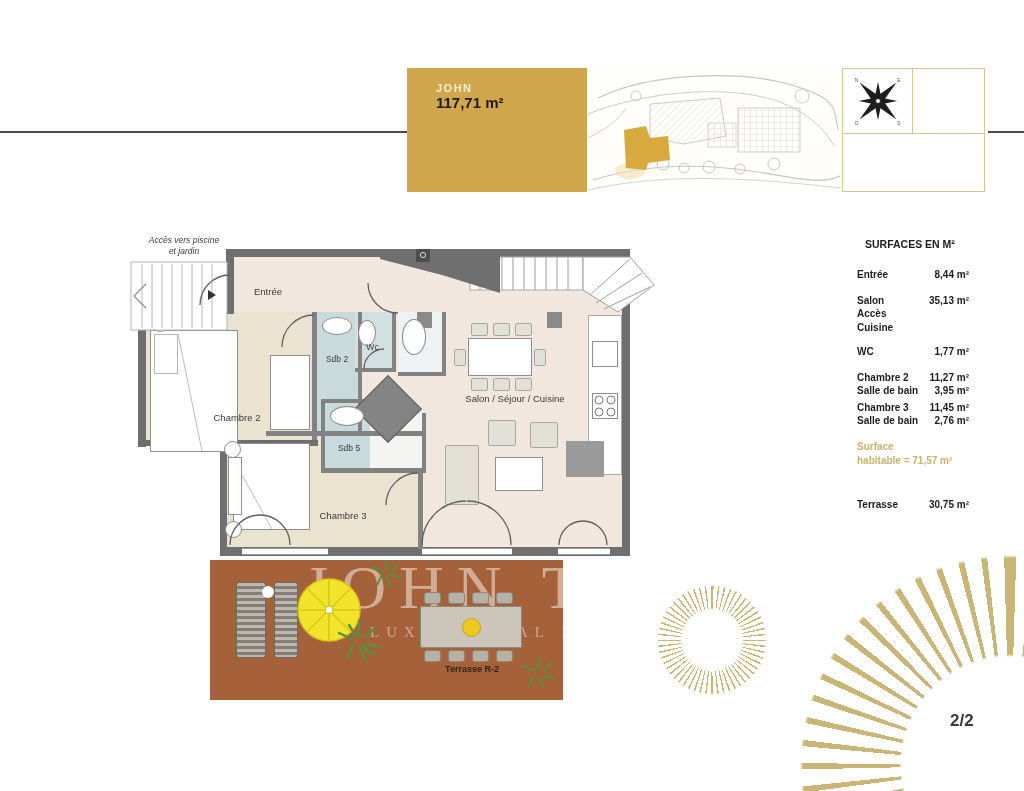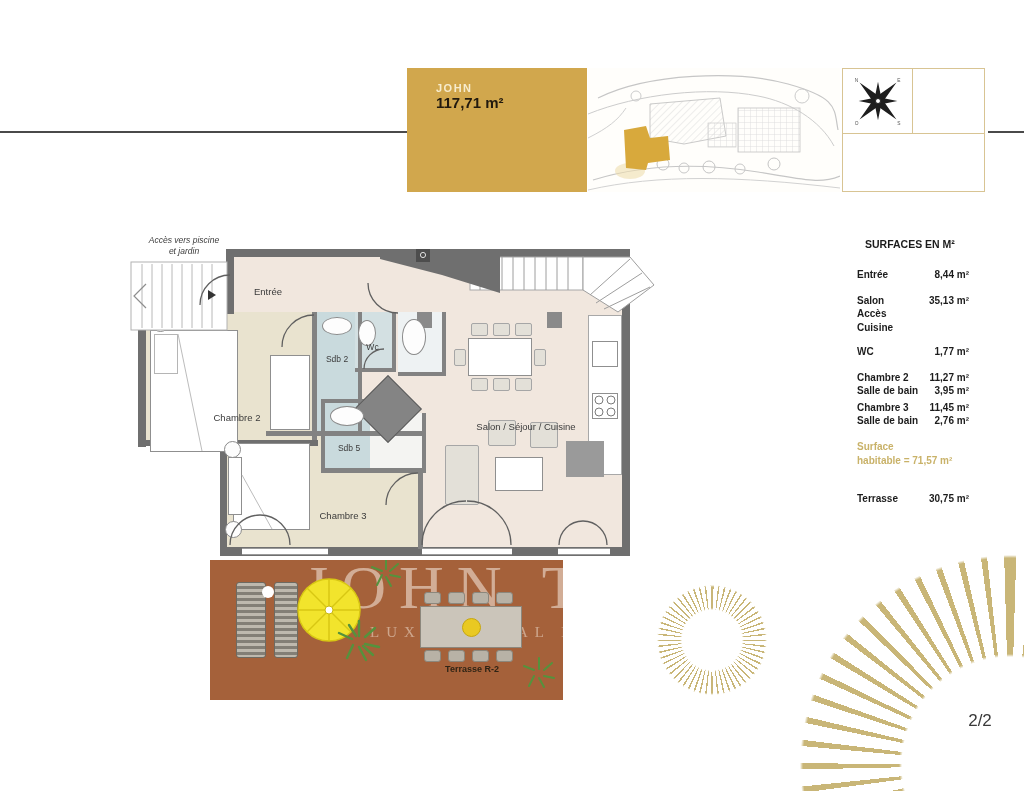--- a/index.html
+++ b/index.html
@@ -61,23 +61,23 @@
   .sb-large{left:795px;top:550px;width:430px;height:430px;
     -webkit-mask:radial-gradient(circle,transparent 0 108px,#000 111px 207px,transparent 210px);
     mask:radial-gradient(circle,transparent 0 108px,#000 111px 207px,transparent 210px);}
 
   
   .surfaces{left:857px;top:238px;width:112px;color:#1c1c1c;}
   .surf-title{font-size:10.5px;font-weight:bold;padding-left:8px;margin-bottom:18px;white-space:nowrap;}
   .srow{display:flex;justify-content:space-between;font-size:10px;font-weight:bold;line-height:13.5px;}
   .mt4{margin-top:12px;}.mt11{margin-top:11px;}.mt3{margin-top:3px;}
   .habitable{margin-top:12px;color:#c9b269;font-size:10px;font-weight:bold;line-height:14px;}
-  .terr-row{margin-top:24px;}
-
-  .page-number{left:950px;top:711px;width:60px;text-align:center;font-size:17px;font-weight:normal;color:#3a3a3a;}
+  .terr-row{margin-top:30px;}
+
+  .page-number{left:950px;top:711px;width:60px;text-align:left;font-size:17px;font-weight:bold;color:#3a3a3a;}
 </style>
 </head>
 <body>
 
 <div class="page">
 
   <div class="abs rule" style="left:0;top:131px;width:408px;"></div>
   <div class="abs rule" style="left:988px;top:131px;width:36px;"></div>
 
   <div class="abs header-box">
@@ -268,21 +268,21 @@
     </svg>
 
     <div class="lbl lbl-sm" style="left:0;top:0;width:108px;white-space:normal;line-height:11px;font-style:italic;">
       <span>Accès vers piscine</span><br>
       <span>et jardin</span>
     </div>
     <div class="lbl" style="left:108px;top:51px;width:60px;">Entrée</div>
     <div class="lbl" style="left:72px;top:177px;width:70px;">Chambre 2</div>
     <div class="lbl lbl-sm" style="left:187px;top:119px;width:40px;">Sdb 2</div>
     <div class="lbl lbl-sm" style="left:230px;top:107px;width:25px;">Wc</div>
-    <div class="lbl" style="left:326px;top:158px;width:140px;margin-top:28px;">Salon / Séjour / Cuisine</div>
+    <div class="lbl" style="left:315px;top:158px;width:140px;">Salon / Séjour / Cuisine</div>
     <div class="lbl lbl-sm" style="left:199px;top:208px;width:40px;">Sdb 5</div>
     <div class="lbl" style="left:178px;top:275px;width:70px;">Chambre 3</div>
   </div>
 
   <div class="abs terrace">
     <div class="wm-brand">JOHN TA</div>
     <div class="wm-tagline">LUXURY REAL ESTATE S</div>
     <div class="lounger" style="left:26px;top:22px;width:30px;height:76px;"></div>
     <div class="lounger" style="left:64px;top:22px;width:24px;height:76px;"></div>
     <div style="position:absolute;left:52px;top:26px;width:12px;height:12px;border-radius:50%;background:#ffffff;"></div>

